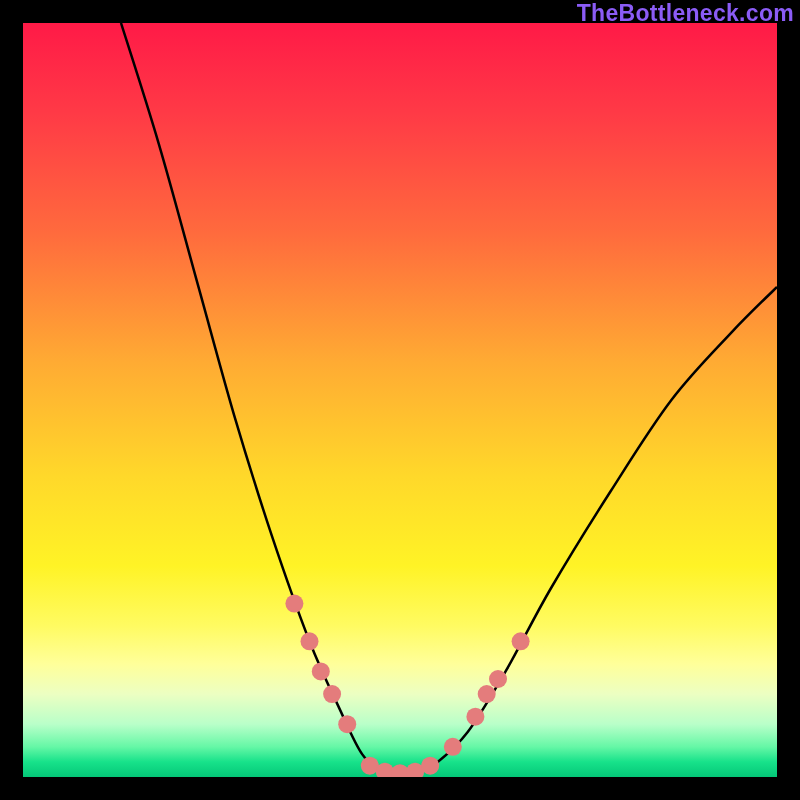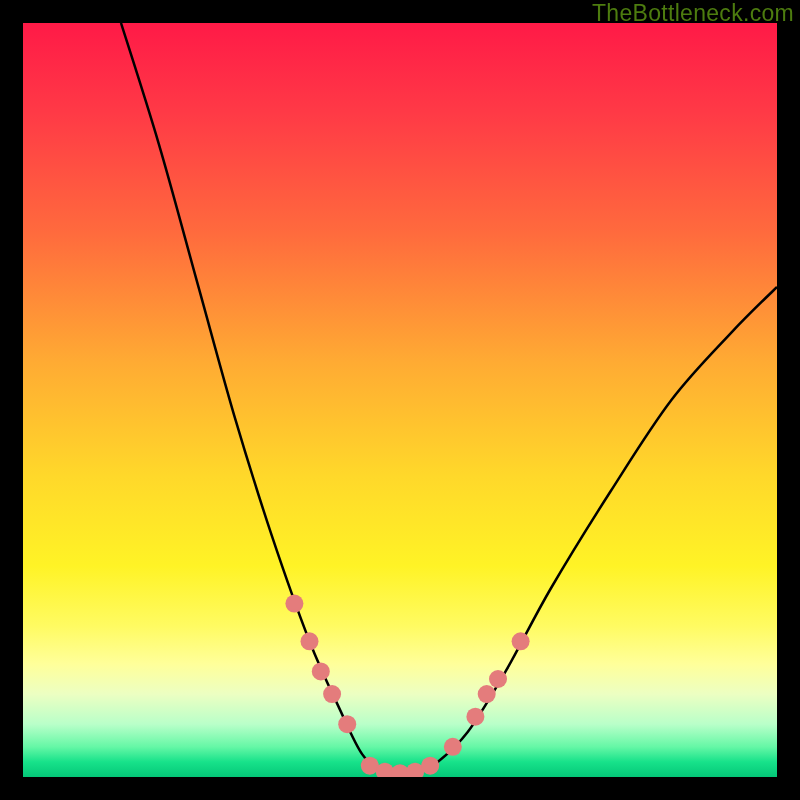--- a/index.html
+++ b/index.html
@@ -36,22 +36,22 @@
       #17e28a 98%,
       #04c778 100%
     );
   }
   .watermark {
     position: absolute;
     top: 0px;
     right: 6px;
     font-family: Arial, Helvetica, sans-serif;
     font-size: 23px;
-    color: #4d7c0f;
-    font-weight: 400;
+    color: #8b5cf6;
+    font-weight: 700;
     letter-spacing: 0.3px;
     user-select: none;
   }
   svg.curve {
     position: absolute;
     inset: 0;
   }
 </style>
 </head>
 <body>

